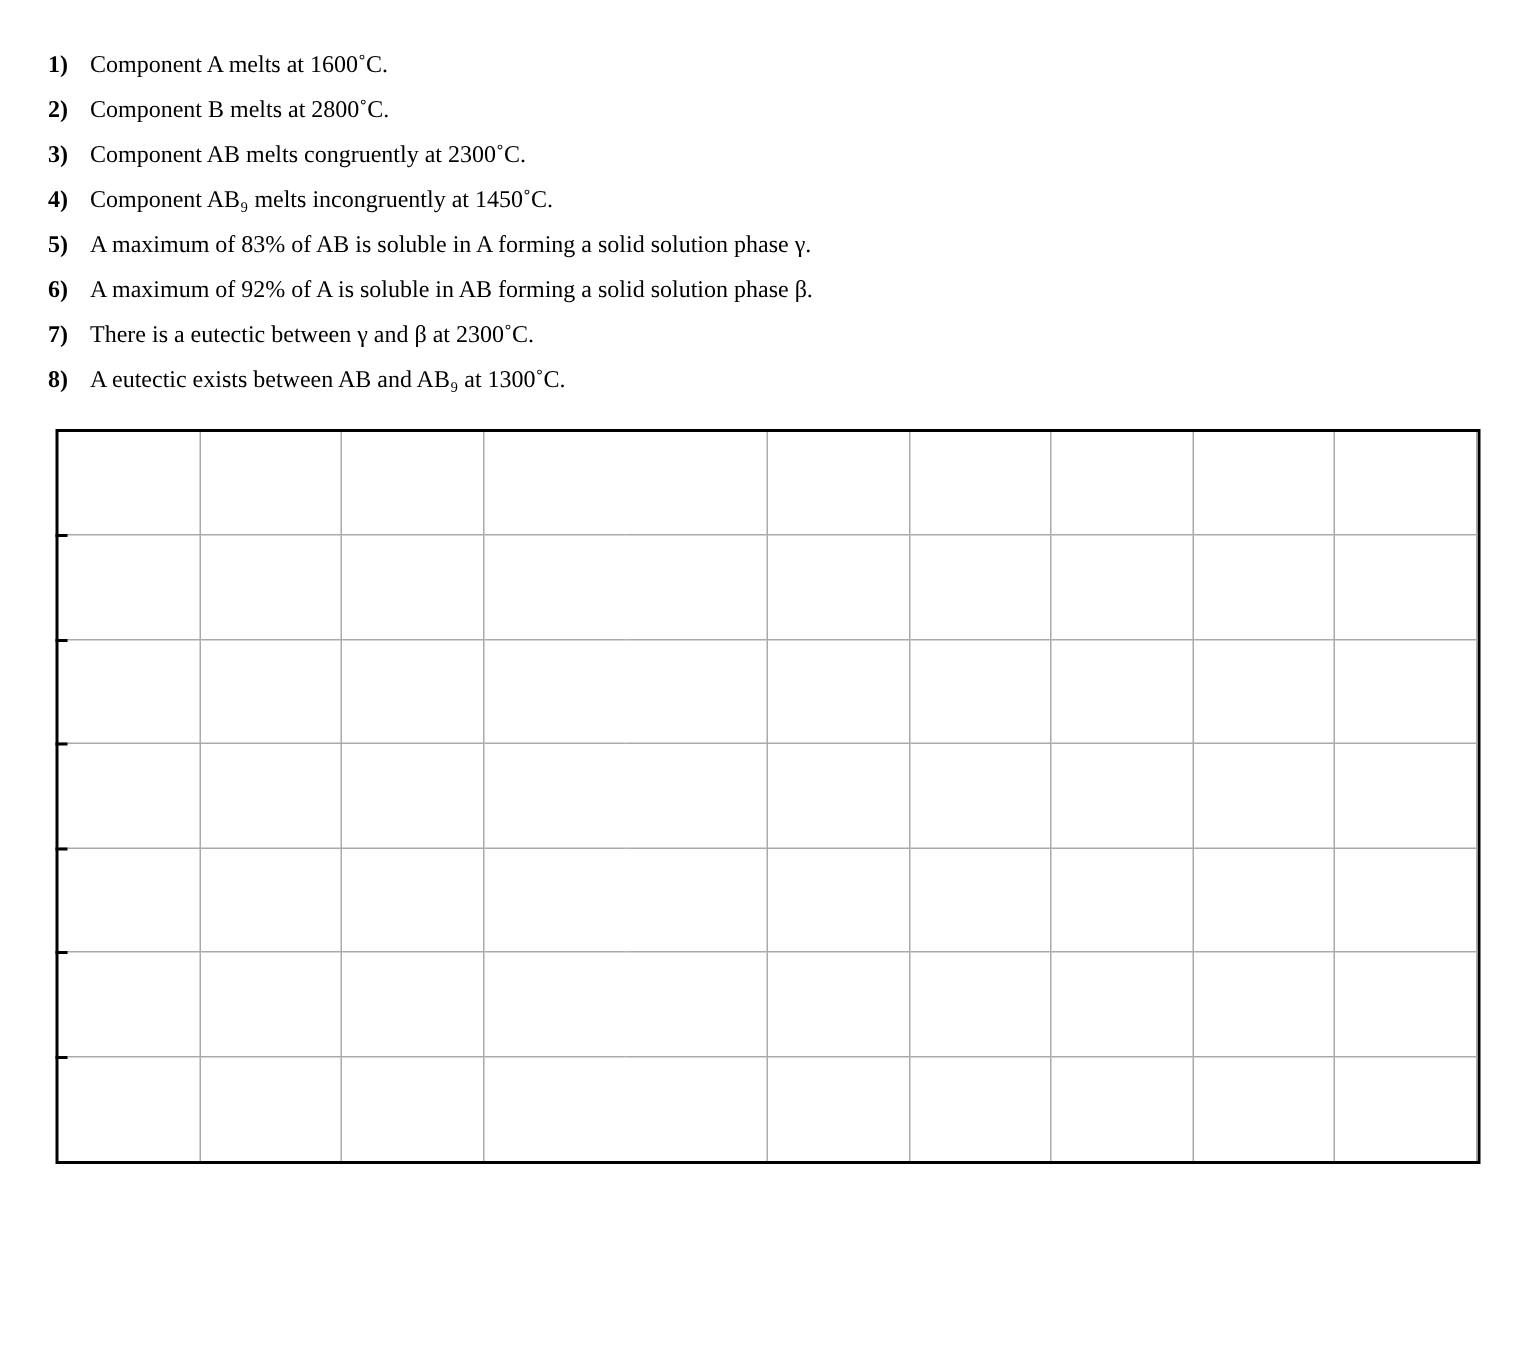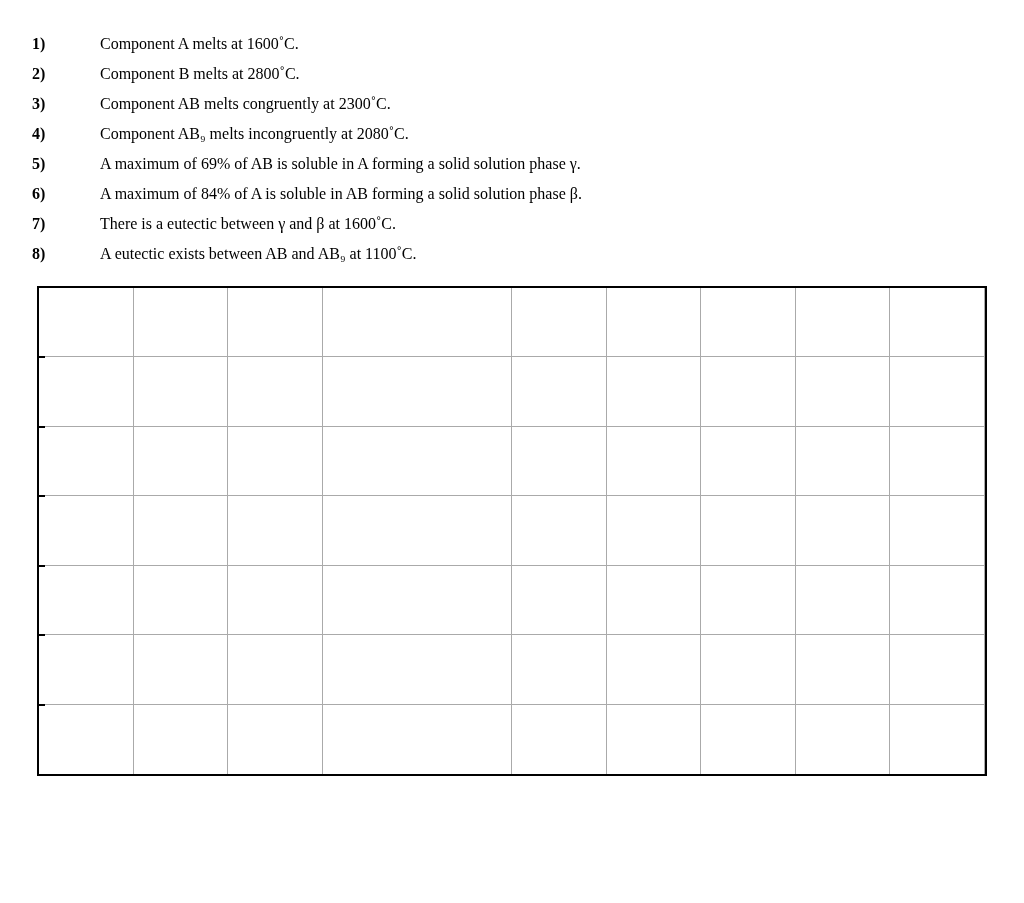--- a/index.html
+++ b/index.html
@@ -37,21 +37,20 @@
     }
 
     .list-number {
       font-weight: bold;
       min-width: 28px;
       flex-shrink: 0;
     }
 
     .list-text {
       flex: 1;
-      margin-left: 40px;
     }
 
     .grid-container {
       border: 2px solid #000000;
       width: 950px;
       height: 490px;
       margin: 10px auto 0 auto;
       display: grid;
       grid-template-columns: repeat(10, 1fr);
       grid-template-rows: repeat(7, 1fr);
@@ -94,37 +93,37 @@
     <div class="list-item">
       <span class="list-number">2)</span>
       <span class="list-text">Component B melts at 2800˚C.</span>
     </div>
     <div class="list-item">
       <span class="list-number">3)</span>
       <span class="list-text">Component AB melts congruently at 2300˚C.</span>
     </div>
     <div class="list-item">
       <span class="list-number">4)</span>
-      <span class="list-text">Component AB₉ melts incongruently at 2080˚C.</span>
+      <span class="list-text">Component AB₉ melts incongruently at 1450˚C.</span>
     </div>
     <div class="list-item">
       <span class="list-number">5)</span>
-      <span class="list-text">A maximum of 69% of AB is soluble in A forming a solid solution phase γ.</span>
+      <span class="list-text">A maximum of 83% of AB is soluble in A forming a solid solution phase γ.</span>
     </div>
     <div class="list-item">
       <span class="list-number">6)</span>
-      <span class="list-text">A maximum of 84% of A is soluble in AB forming a solid solution phase β.</span>
+      <span class="list-text">A maximum of 92% of A is soluble in AB forming a solid solution phase β.</span>
     </div>
     <div class="list-item">
       <span class="list-number">7)</span>
-      <span class="list-text">There is a eutectic between γ and β at 1600˚C.</span>
+      <span class="list-text">There is a eutectic between γ and β at 2300˚C.</span>
     </div>
     <div class="list-item">
       <span class="list-number">8)</span>
-      <span class="list-text">A eutectic exists between AB and AB₉ at 1100˚C.</span>
+      <span class="list-text">A eutectic exists between AB and AB₉ at 1300˚C.</span>
     </div>
   </div>
 
 <div class="grid-container">
 
   <div class="left-tick" style="top: calc(1 * 100% / 7 - 1px);"></div>
   <div class="left-tick" style="top: calc(2 * 100% / 7 - 1px);"></div>
   <div class="left-tick" style="top: calc(3 * 100% / 7 - 1px);"></div>
   <div class="left-tick" style="top: calc(4 * 100% / 7 - 1px);"></div>
   <div class="left-tick" style="top: calc(5 * 100% / 7 - 1px);"></div>

